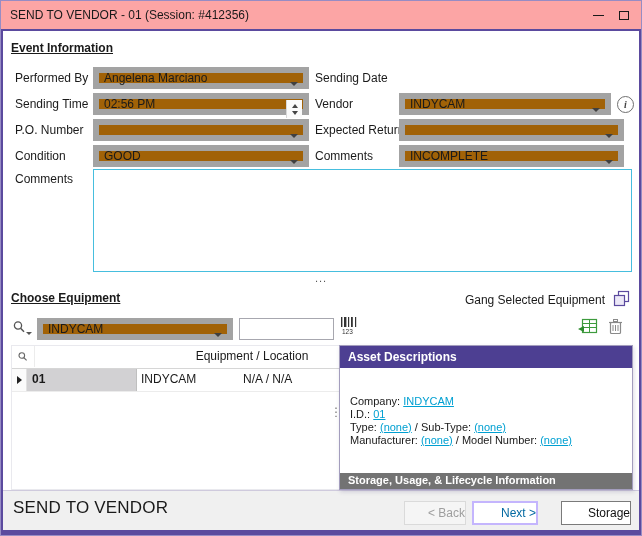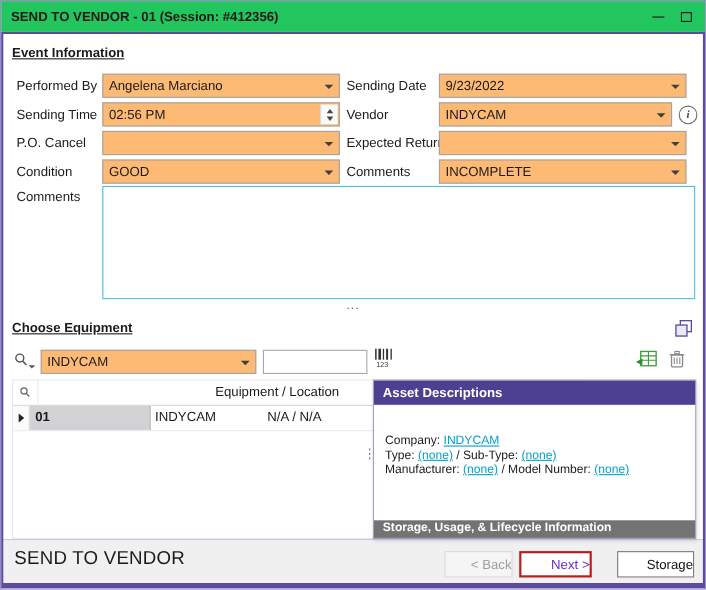--- a/index.html
+++ b/index.html
@@ -1,28 +1,28 @@
 <!DOCTYPE html>
 <html><head>
 <meta charset="utf-8">
 <style>
   html,body{margin:0;padding:0;}
   body{font-family:"Liberation Sans",sans-serif;font-size:12px;color:#1a1a1a;background:#e6e6e6;}
   .dialog{position:relative;width:642px;height:536px;box-sizing:border-box;border:1px solid #978cc4;background:#ffffff;overflow:hidden;}
-  .titlebar{position:absolute;left:0;top:0;width:640px;height:28px;background:#22c55e;font-weight:bold;}
+  .titlebar{position:absolute;left:0;top:0;width:640px;height:28px;background:#fca5a5;}
   .title-text{position:absolute;left:9px;top:7px;font-size:12px;white-space:nowrap;}
   .win-btn{position:absolute;top:5px;width:18px;height:18px;display:flex;align-items:center;justify-content:center;cursor:pointer;}
   .win-btn.min{right:34px;}
   .win-btn.max{right:8px;}
   .min-glyph{width:11px;height:1px;background:#1a1a1a;display:block;}
   .max-glyph{width:10px;height:9px;border:1px solid #1a1a1a;box-sizing:border-box;display:block;}
   .purple-frame{position:absolute;left:0;top:28px;width:640px;height:506px;border:2px solid #5b4a9e;border-bottom-width:5px;box-sizing:border-box;pointer-events:none;z-index:100;}
   .section-title{position:absolute;font-weight:bold;text-decoration:underline;white-space:nowrap;}
   .flabel{position:absolute;height:22px;line-height:22px;white-space:nowrap;}
-  .combo{position:absolute;height:22px;background:#fdba74;border:1px solid #a3a3a3;box-sizing:border-box;display:flex;align-items:center;padding:0 18px 0 5px;cursor:default;}
+  .combo{position:absolute;height:22px;background:#a16207;border:6px solid #a3a3a3;box-sizing:border-box;display:flex;align-items:center;padding:0 18px 0 5px;cursor:default;}
   .combo-val{flex:1;white-space:nowrap;overflow:hidden;}
   .dd-arrow{position:absolute;right:5px;top:9px;width:0;height:0;border-left:4px solid transparent;border-right:4px solid transparent;border-top:4px solid #404040;}
   .spin-btns{position:absolute;right:1px;top:1px;width:15px;height:18px;display:flex;flex-direction:column;align-items:center;justify-content:center;gap:3px;border-left:1px solid #d8d8d8;background:#fafafa;}
   .tri-up{width:0;height:0;border-left:3px solid transparent;border-right:3px solid transparent;border-bottom:4px solid #444;}
   .tri-down{width:0;height:0;border-left:3px solid transparent;border-right:3px solid transparent;border-top:4px solid #444;}
   .info-icon{position:absolute;left:616px;top:95px;width:15px;height:15px;border-radius:50%;border:1px solid #6f6f6f;display:flex;align-items:center;justify-content:center;font-family:"Liberation Serif",serif;font-style:italic;font-weight:bold;font-size:10px;color:#444;cursor:pointer;}
   .comments-box{position:absolute;left:92px;top:168px;width:539px;height:103px;box-sizing:border-box;border:1px solid #46bede;background:#fff;resize:none;outline:none;font-family:"Liberation Sans",sans-serif;font-size:12px;padding:2px 4px;}
   .splitter{position:absolute;left:0;top:271px;width:640px;text-align:center;font-size:11px;color:#555;letter-spacing:1px;line-height:12px;cursor:row-resize;}
   .gang-label{position:absolute;top:292px;right:36px;white-space:nowrap;}
   .gang-icon{position:absolute;top:289px;right:10px;cursor:pointer;}
@@ -42,21 +42,21 @@
   .asset-panel{position:absolute;left:338px;top:344px;width:294px;height:145px;box-sizing:border-box;background:#fff;border:1px solid #a39dbd;box-shadow:1px 2px 4px rgba(60,50,110,.18);z-index:5;}
   .ap-header{height:22px;box-sizing:border-box;background:#4d3f92;color:#fff;font-weight:bold;padding:4px 8px;}
   .ap-body{padding:27px 10px 0 10px;font-size:11px;line-height:13px;}
   .ap-line{white-space:nowrap;}
   .link{color:#00a0d2;text-decoration:underline;cursor:pointer;}
   .ap-footer{position:absolute;left:0;right:0;bottom:0;height:16px;box-sizing:border-box;background:#737373;color:#fff;font-weight:bold;font-size:11px;padding:1px 8px;white-space:nowrap;overflow:hidden;}
   .footer-bar{position:absolute;left:2px;top:489px;width:638px;height:42px;background:#f0f0f0;border-top:1px solid #cfcadd;box-sizing:border-box;}
   .footer-title{position:absolute;left:12px;top:497px;font-size:17px;font-weight:normal;letter-spacing:.2px;}
   .btn{position:absolute;top:500px;height:24px;box-sizing:border-box;font-family:inherit;font-size:12px;text-align:right;cursor:pointer;padding:0;}
   .btn-back{left:403px;width:62px;background:#f5f5f5;border:1px solid #dadada;color:#9e9e9e;}
-  .btn-next{left:471px;width:66px;background:#fff;border:2px solid #b91c1c;color:#6d28d9;}
+  .btn-next{left:471px;width:66px;background:#fff;border:2px solid #c4b5fd;color:#0369a1;}
   .btn-cancel{left:560px;width:70px;background:#fff;border:1px solid #7a7a7a;color:#111;}
 </style>
 </head>
 <body>
 
 <div class="dialog">
 
   <div class="titlebar">
     <span class="title-text">SEND TO VENDOR - 01 (Session: #412356)</span>
     <span class="win-btn min">
@@ -68,43 +68,39 @@
   </div>
 
   <span class="section-title" style="left:10px;top:40px">Event Information</span>
 
   <span class="flabel" style="left:14px;top:66px">Performed By</span>
   <div class="combo" style="left:92px;top:66px;width:216px">
     <span class="combo-val">Angelena Marciano</span>
     <span class="dd-arrow"></span>
   </div>
   <span class="flabel" style="left:314px;top:66px">Sending Date</span>
-  <div class="combo" style="left:398px;top:66px;width:225px">
-    <span class="combo-val">9/23/2022</span>
-    <span class="dd-arrow"></span>
-  </div>
 
   <span class="flabel" style="left:14px;top:92px">Sending Time</span>
   <div class="combo" style="left:92px;top:92px;width:216px">
     <span class="combo-val">02:56 PM</span>
     <span class="spin-btns">
       <span class="tri-up"></span>
       <span class="tri-down"></span>
     </span>
   </div>
   <span class="flabel" style="left:314px;top:92px">Vendor</span>
   <div class="combo" style="left:398px;top:92px;width:212px">
     <span class="combo-val">INDYCAM</span>
     <span class="dd-arrow"></span>
   </div>
   <div class="info-icon">
       <span>i</span>
     </div>
 
-  <span class="flabel" style="left:14px;top:118px">P.O. Cancel</span>
+  <span class="flabel" style="left:14px;top:118px">P.O. Number</span>
   <div class="combo" style="left:92px;top:118px;width:216px">
     <span class="combo-val"></span>
     <span class="dd-arrow"></span>
   </div>
   <span class="flabel" style="left:314px;top:118px">Expected Return</span>
   <div class="combo" style="left:398px;top:118px;width:225px">
     <span class="combo-val"></span>
     <span class="dd-arrow"></span>
   </div>
 
@@ -118,20 +114,21 @@
     <span class="combo-val">INCOMPLETE</span>
     <span class="dd-arrow"></span>
   </div>
 
   <span class="flabel" style="left:14px;top:167px">Comments</span>
   <textarea class="comments-box" style=""></textarea>
 
   <div class="splitter">...</div>
 
   <span class="section-title" style="left:10px;top:290px">Choose Equipment</span>
+  <span class="gang-label">Gang Selected Equipment</span>
   <span class="gang-icon">
     <svg width="18" height="17" viewBox="0 0 18 17">
       <rect x="5.5" y="1.5" width="10" height="10" fill="#ffffff" stroke="#5b4a9e" stroke-width="1.2"></rect>
       <rect x="1.5" y="5.5" width="10" height="10" fill="#ece8f7" stroke="#5b4a9e" stroke-width="1.2"></rect>
     </svg>
   </span>
 
   <span class="tool-icon" style="left:11px;top:319px">
     <svg width="16" height="16" viewBox="0 0 16 16">
       <circle cx="6" cy="5.5" r="3.6" fill="none" stroke="#555" stroke-width="1.3"></circle>
@@ -197,20 +194,24 @@
   <span class="drag-dots">⋮</span>
 
   <div class="asset-panel">
     <div class="ap-header">Asset Descriptions</div>
     <div class="ap-body">
       <div class="ap-line">
         <span>Company:</span>
         <span class="link">INDYCAM</span>
       </div>
       <div class="ap-line">
+        <span>I.D.:</span>
+        <span class="link">01</span>
+      </div>
+      <div class="ap-line">
         <span>Type:</span>
         <span class="link">(none)</span>
         <span>/ Sub-Type:</span>
         <span class="link">(none)</span>
       </div>
       <div class="ap-line">
         <span>Manufacturer:</span>
         <span class="link">(none)</span>
         <span>/ Model Number:</span>
         <span class="link">(none)</span>

